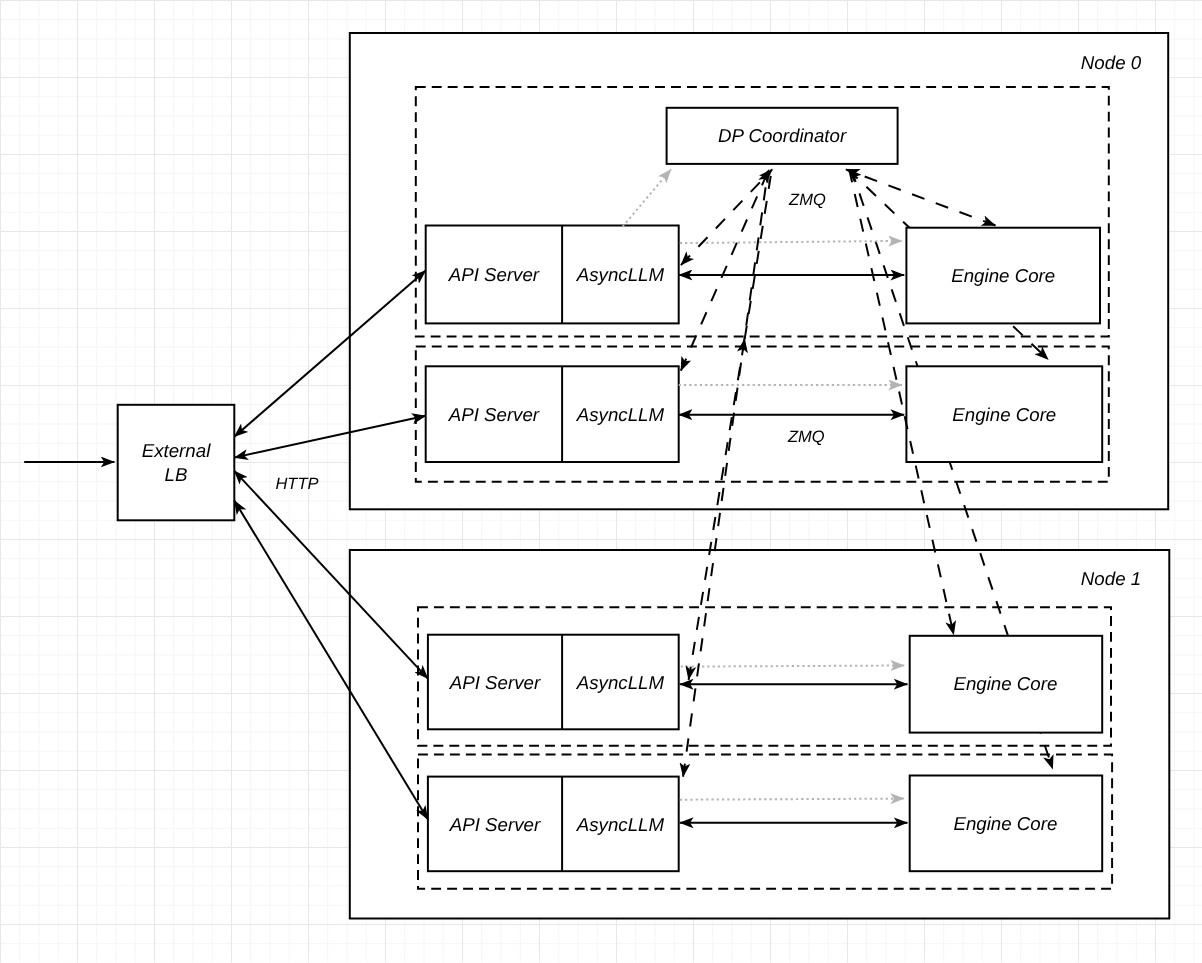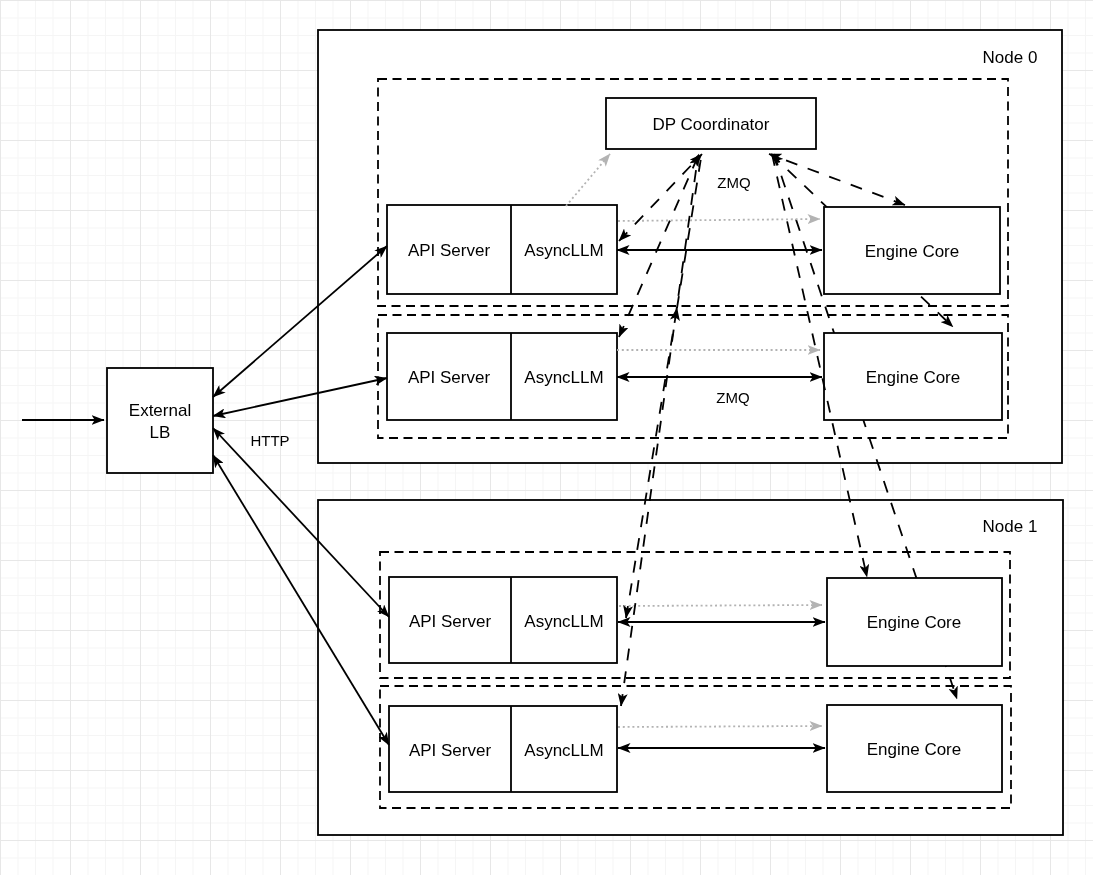--- a/index.html
+++ b/index.html
@@ -11,20 +11,21 @@
     position:relative;
     width:1093px;height:875px;
     overflow:hidden;
     background-color:#ffffff;
     background-image:
       linear-gradient(to right,#e7e7e7 1px,transparent 1px),
       linear-gradient(to bottom,#e7e7e7 1px,transparent 1px),
       linear-gradient(to right,#f5f5f5 1px,transparent 1px),
       linear-gradient(to bottom,#f5f5f5 1px,transparent 1px);
     background-size:70px 70px,70px 70px,17.5px 17.5px,17.5px 17.5px;
+    font-style:italic;
   }
   svg{position:absolute;left:0;top:0;}
   text{
     fill:#000;
     font-family:"Liberation Sans", sans-serif;
     font-size:17px;
   }
   text.small{font-size:15px;}
   .node-rect{fill:#ffffff;stroke:#000;stroke-width:1.8;}
   .group-rect{fill:none;stroke:#000;stroke-width:1.8;stroke-dasharray:9 5.5;}

